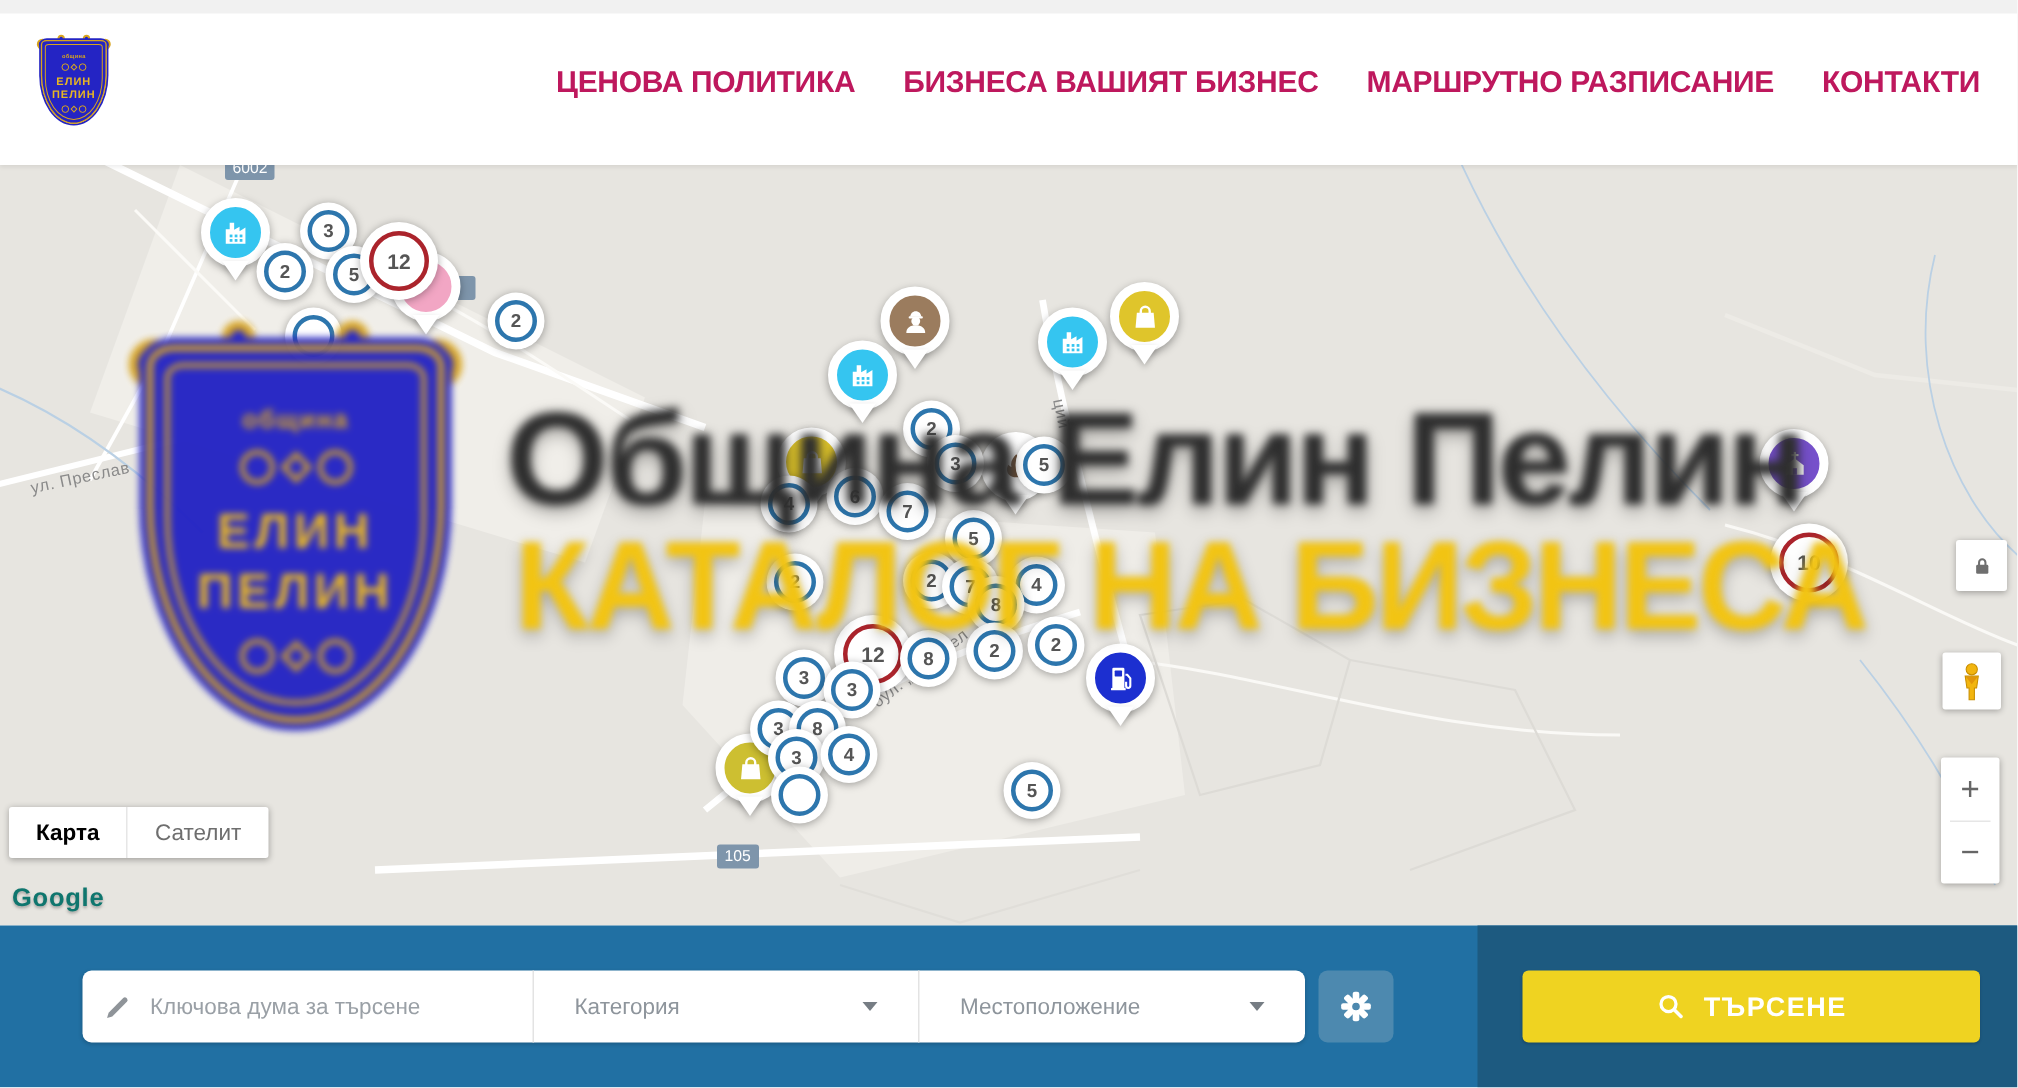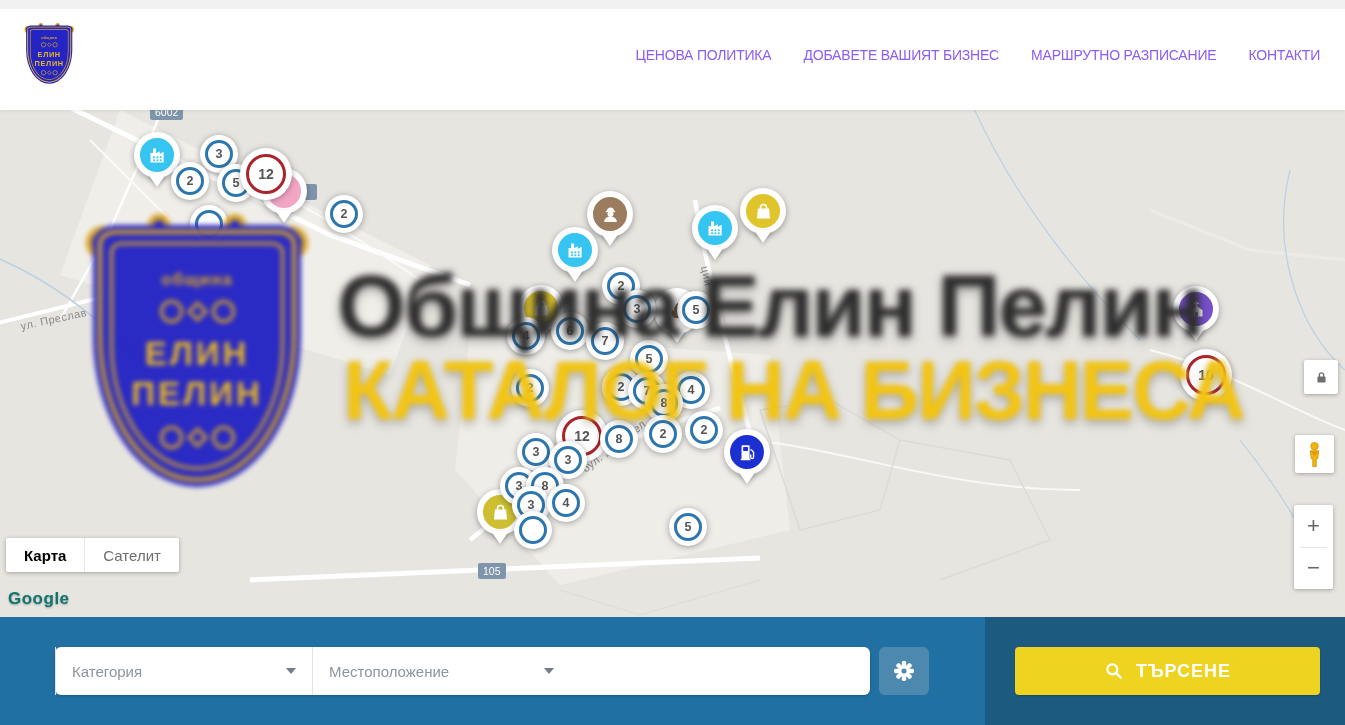--- a/index.html
+++ b/index.html
@@ -8,21 +8,21 @@
 
   
   .header{position:absolute;top:0;left:0;right:0;height:110px;background:#fff;z-index:20;box-shadow:0 1px 3px rgba(0,0,0,.08);}
   .topstrip{position:absolute;top:0;left:0;right:0;height:9px;background:#f1f1f1;}
   .logo-link{position:absolute;left:25px;top:24px;display:flex;align-items:center;gap:10px;cursor:pointer;text-decoration:none;}
   .crest-small{position:relative;width:50px;height:62px;}
   .crest-small .crest{transform:scale(0.222);transform-origin:0 0;}
   .logo-text .site-title{font-size:19px;font-weight:700;color:#474747;letter-spacing:.2px;}
   .logo-text .site-subtitle{font-size:17px;font-weight:700;color:#eeb111;letter-spacing:.4px;margin-top:3px;}
   .main-nav{position:absolute;right:25px;top:0;height:110px;display:flex;align-items:center;gap:32px;}
-  .main-nav a{font-size:14px;font-weight:400;color:#8b5cf6;text-decoration:none;letter-spacing:-.2px;cursor:pointer;}
+  .main-nav a{font-size:20px;font-weight:700;color:#be185d;text-decoration:none;letter-spacing:-.2px;cursor:pointer;}
 
   
   .crest{position:relative;width:218px;height:268px;}
   .curl{position:absolute;border:6px solid #d8a41e;border-radius:50%;background:#2424c4;box-sizing:border-box;}
   .c1{left:-2px;top:8px;width:34px;height:34px;}
   .c2{left:60px;top:-4px;width:22px;height:22px;}
   .c3{right:60px;top:-4px;width:22px;height:22px;}
   .c4{right:-2px;top:8px;width:34px;height:34px;}
   .shield{position:absolute;left:10px;right:10px;top:12px;bottom:4px;background:#2424c4;border:4px solid #d8a41e;box-sizing:border-box;border-radius:18px 18px 50% 50%/14px 14px 58% 58%;box-shadow:0 0 0 5px #2424c4;}
   .shield-inner{position:absolute;inset:8px;border:3px solid #d8a41e;border-radius:12px 12px 50% 50%/10px 10px 55% 55%;}
@@ -74,21 +74,21 @@
   .attribution .lnk{cursor:pointer;}
 
   
   .bottombar{position:absolute;left:0;top:617px;width:1345px;height:108px;background:#2170a3;z-index:20;}
   .bottombar-right{position:absolute;right:0;top:0;width:360px;height:100%;background:#1d5a80;}
   .search-group{position:absolute;left:55px;top:30px;width:815px;height:48px;background:#fff;border-radius:6px;display:flex;box-shadow:0 1px 3px rgba(0,0,0,.2);}
   .seg{display:flex;align-items:center;box-sizing:border-box;}
   .seg-kw{width:300px;padding:0 14px;gap:10px;}
   .seg-kw input{border:0;outline:0;flex:1;font-size:15px;color:#444;font-family:inherit;background:transparent;}
   .seg-kw input::placeholder{color:#9aa0a6;}
-  .seg-sel{width:257px;border-left:1px solid #e3e3e3;padding:0 16px;justify-content:space-between;cursor:pointer;}
+  .seg-sel{width:257px;border-left:1px solid #e3e3e3;padding:0 27px;justify-content:space-between;cursor:pointer;}
   .seg-sel:last-child{width:258px;}
   .sel-label{font-size:15px;color:#8e959c;}
   .caret{width:0;height:0;border-left:5px solid transparent;border-right:5px solid transparent;border-top:6px solid #767d84;}
   .gear-btn{position:absolute;left:879px;top:30px;width:50px;height:48px;background:#4d89af;border-radius:6px;display:flex;align-items:center;justify-content:center;cursor:pointer;border:0;}
   .search-btn{position:absolute;left:1015px;top:30px;width:305px;height:48px;background:#efd321;border:0;border-radius:4px;display:flex;align-items:center;justify-content:center;gap:12px;cursor:pointer;box-shadow:0 1px 2px rgba(0,0,0,.2);}
   .search-btn .lbl{color:#fff;font-size:18px;font-weight:700;letter-spacing:1px;font-family:inherit;}
 </style>
 </head>
 <body>
 
@@ -440,30 +440,36 @@
                 <i></i>
                 <b></b>
                 <i></i>
               </div>
           </div>
         </div>
       </div>
     </a>
     <div class="main-nav">
       <a>ЦЕНОВА ПОЛИТИКА</a>
-      <a>ДОБАВЕТЕ ВАШИЯТ БИЗНЕС</a>
+      <a>БИЗНЕСА ВАШИЯТ БИЗНЕС</a>
       <a>МАРШРУТНО РАЗПИСАНИЕ</a>
       <a>КОНТАКТИ</a>
     </div>
   </div>
 
   <div class="bottombar">
     <div class="bottombar-right"></div>
 
     <div class="search-group">
+      <div class="seg seg-kw">
+        <svg width="19" height="19" viewBox="0 0 24 24">
+            <path fill="#8f9499" d="M3 21l1.3-4.4L16.6 4.3a2 2 0 0 1 2.8 0l.3.3a2 2 0 0 1 0 2.8L7.4 19.7z"></path>
+          </svg>
+        <input type="text" placeholder="Ключова дума за търсене" style="">
+      </div>
       <div class="seg seg-sel">
         <span class="sel-label">Категория</span>
         <span class="caret"></span>
       </div>
       <div class="seg seg-sel">
         <span class="sel-label">Местоположение</span>
         <span class="caret"></span>
       </div>
     </div>
 

